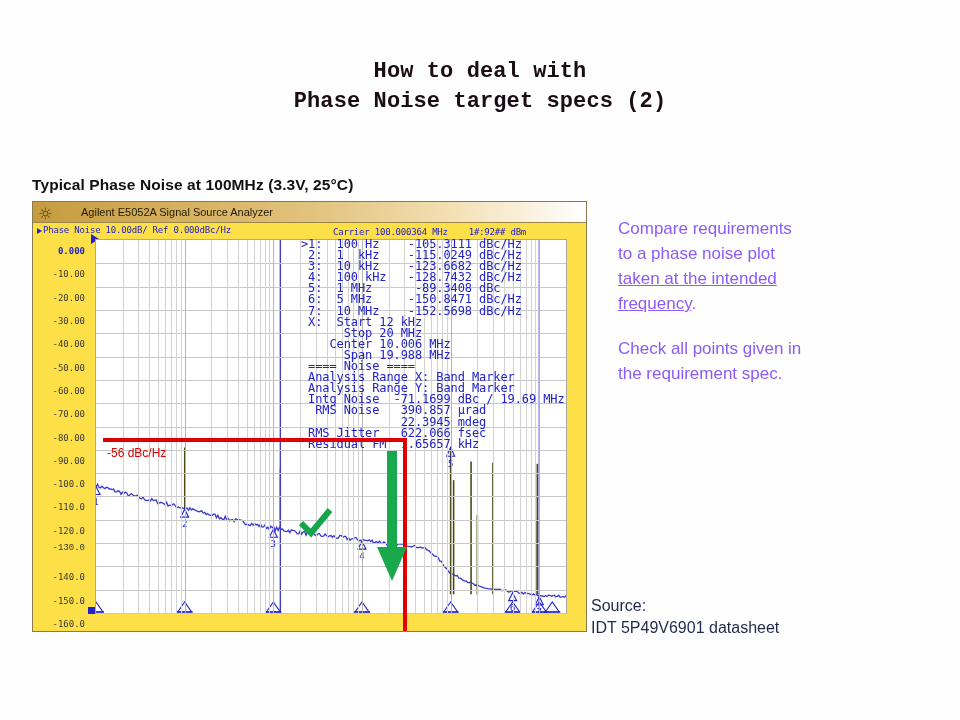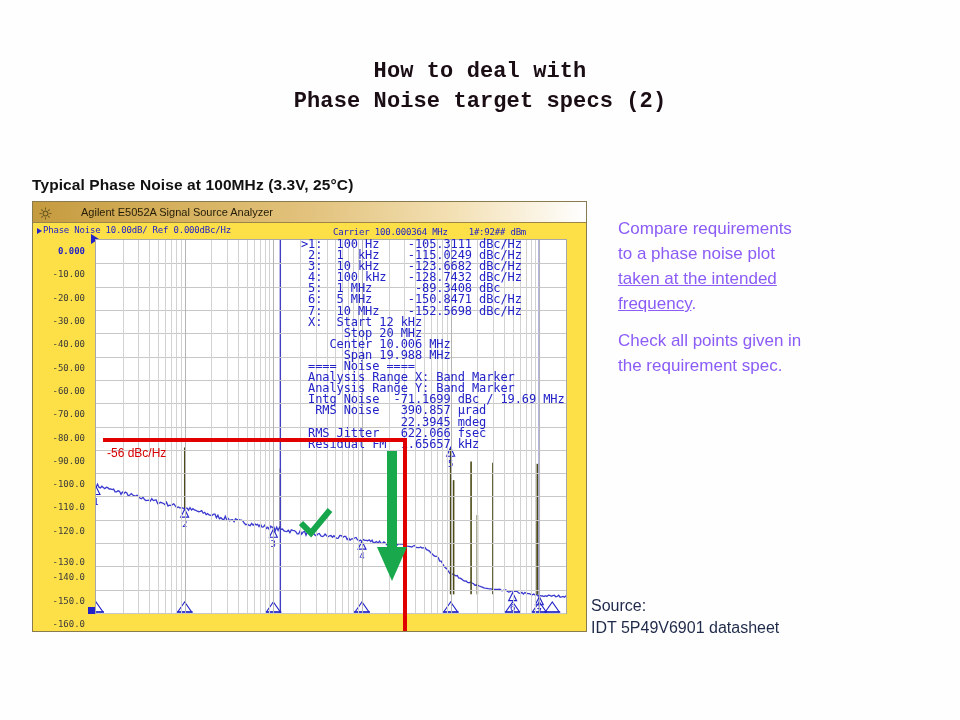--- a/index.html
+++ b/index.html
@@ -96,21 +96,21 @@
   #green-arrow{position:absolute;left:344px;top:228px;}
   #green-check{position:absolute;left:266px;top:285px;}
 
   
   #right-text{
     position:absolute;left:618px;top:216px;width:310px;
     font-size:17px;line-height:25px;color:#8b5cf6;
   }
   #right-text .u{text-decoration:underline;}
   #right-text p{margin:0;}
-  #right-text p.gap{margin-top:12px;}
+  #right-text p.gap{margin-top:20px;}
   #source{
     position:absolute;left:591px;top:595px;width:330px;
     font-size:16px;line-height:22px;color:#1f2a4a;
   }
 </style>
 </head>
 <body>
 
 <div id="slide-title">
   <div>How to deal with</div>
@@ -153,21 +153,21 @@
           <div class="ylab" style="top: 70.9375px; right: 6px;">-30.00</div>
           <div class="ylab" style="top: 94.25px; right: 6px;">-40.00</div>
           <div class="ylab" style="top: 117.562px; right: 6px;">-50.00</div>
           <div class="ylab" style="top: 140.875px; right: 6px;">-60.00</div>
           <div class="ylab" style="top: 164.188px; right: 6px;">-70.00</div>
           <div class="ylab" style="top: 187.5px; right: 6px;">-80.00</div>
           <div class="ylab" style="top: 210.812px; right: 6px;">-90.00</div>
           <div class="ylab" style="top: 234.125px; right: 6px;">-100.0</div>
           <div class="ylab" style="top: 257.438px; right: 6px;">-110.0</div>
           <div class="ylab" style="top: 280.75px; right: 6px;">-120.0</div>
-          <div class="ylab" style="top: 312px; right: 6px;">-130.0</div>
+          <div class="ylab" style="top: 298px; right: 6px; font-family: Liberation Mono, monospace;">-130.0</div>
           <div class="ylab" style="top: 327.375px; right: 6px;">-140.0</div>
           <div class="ylab" style="top: 350.688px; right: 6px;">-150.0</div>
           <div class="ylab" style="top: 374px; right: 6px;">-160.0</div>
         </div>
       <div id="ref-marker"></div>
       <div id="bot-marker"></div>
 
       <div id="grid">
         <svg id="plot-svg" width="470" height="373" viewBox="0 0 470 373" style="position:absolute;left:0;top:0;">
             <polyline points="0.0,247.6 1.5,244.1 2.9,247.2 4.4,247.9 5.9,246.2 7.3,247.4 8.8,248.7 10.3,247.3 11.8,247.7 13.2,249.0 14.7,248.8 16.2,249.5 17.6,249.1 19.1,251.9 20.6,251.8 22.0,250.8 23.5,251.3 25.0,254.4 26.4,252.1 27.9,253.5 29.4,252.0 30.8,252.9 32.3,256.1 33.8,254.9 35.3,253.6 36.7,255.0 38.2,255.6 39.7,256.3 41.1,255.3 42.6,255.7 44.1,258.3 45.5,258.8 47.0,257.0 48.5,259.5 49.9,260.6 51.4,260.3 52.9,260.1 54.3,261.0 55.8,258.7 57.3,260.6 58.8,260.2 60.2,259.9 61.7,263.7 63.2,263.1 64.6,262.3 66.1,262.8 67.6,263.5 69.0,264.8 70.5,262.2 72.0,266.1 73.4,265.1 74.9,265.6 76.4,264.6 77.8,263.8 79.3,265.9 80.8,267.7 82.3,267.0 83.7,267.9 85.2,267.9 86.7,267.9 88.1,268.7 89.6,268.2 91.1,268.2 92.5,270.2 94.0,267.7 95.5,270.0 96.9,268.7 98.4,270.0 99.9,270.4 101.3,271.2 102.8,271.7 104.3,271.3 105.7,270.6 107.2,273.2 108.7,272.3 110.2,274.6 111.6,273.6 113.1,274.9 114.6,275.4 116.0,275.5 117.5,274.2 119.0,274.2 120.4,277.8 121.9,275.2 123.4,278.7 124.8,277.7 126.3,279.1 127.8,279.8 129.3,276.3 130.7,279.9 132.2,278.5 133.7,280.9 135.1,279.9 136.6,279.6 138.1,281.8 139.5,278.8 141.0,279.3 142.5,279.6 143.9,279.9 145.4,280.1 146.9,281.0 148.3,283.3 149.8,284.8 151.3,284.1 152.8,285.1 154.2,285.7 155.7,283.4 157.2,285.3 158.6,283.5 160.1,284.9 161.6,284.3 163.0,286.5 164.5,284.1 166.0,287.1 167.4,286.9 168.9,285.0 170.4,288.5 171.8,287.3 173.3,289.6 174.8,286.1 176.3,287.6 177.7,286.7 179.2,290.7 180.7,287.2 182.1,290.4 183.6,287.3 185.1,289.3 186.5,289.0 188.0,290.9 189.5,291.3 190.9,291.6 192.4,290.3 193.9,292.7 195.3,289.9 196.8,290.4 198.3,290.6 199.8,291.7 201.2,293.9 202.7,293.8 204.2,290.6 205.6,294.1 207.1,292.0 208.6,291.4 210.0,295.2 211.5,291.9 213.0,292.2 214.4,291.8 215.9,292.2 217.4,293.2 218.8,294.9 220.3,295.8 221.8,294.0 223.3,293.5 224.7,295.7 226.2,296.5 227.7,296.0 229.1,294.1 230.6,295.7 232.1,296.7 233.5,295.8 235.0,295.5 236.5,297.3 237.9,295.8 239.4,297.3 240.9,298.4 242.3,298.1 243.8,295.4 245.3,295.6 246.8,297.3 248.2,296.4 249.7,296.4 251.2,299.6 252.6,297.9 254.1,300.2 255.6,298.8 257.0,298.8 258.5,298.0 260.0,297.5 261.4,299.6 262.9,301.0 264.4,300.1 265.8,301.4 267.3,299.5 268.8,300.3 270.3,300.3 271.7,300.7 273.2,299.8 274.7,301.6 276.1,300.2 277.6,303.4 279.1,302.4 280.5,301.5 282.0,303.1 283.5,301.1 284.9,303.1 286.4,303.5 287.9,301.9 289.3,303.0 290.8,304.7 292.3,301.9 293.8,302.6 295.2,302.5 296.7,302.7 298.2,303.4 299.6,303.0 301.1,305.1 302.6,303.7 304.0,304.2 305.5,304.1 307.0,303.9 308.4,305.9 309.9,305.9 311.4,306.2 312.8,306.4 314.3,306.7 315.8,307.0 317.3,306.0 318.7,305.5 320.2,307.3 321.7,307.6 323.1,307.7 324.6,306.9 326.1,308.0 327.5,307.8 329.0,307.4 330.5,309.7 331.9,310.2 333.4,311.1 334.9,312.9 336.3,313.9 337.8,315.7 339.3,316.4 340.8,316.3 342.2,317.6 343.7,321.1 345.2,321.2 346.6,323.8 348.1,326.4 349.6,327.9 351.0,328.9 352.5,331.5 354.0,333.4 355.4,334.2 356.9,334.1 358.4,335.0 359.8,335.9 361.3,335.5 362.8,338.2 364.3,338.2 365.7,339.1 367.2,340.4 368.7,341.1 370.1,341.0 371.6,342.4 373.1,342.8 374.5,342.0 376.0,343.0 377.5,343.8 378.9,345.2 380.4,345.0 381.9,345.3 383.3,346.0 384.8,346.6 386.3,347.1 387.8,347.9 389.2,348.2 390.7,348.3 392.2,348.6 393.6,348.8 395.1,348.8 396.6,349.3 398.0,349.5 399.5,349.4 401.0,349.3 402.4,349.5 403.9,349.3 405.4,350.6 406.8,350.7 408.3,349.8 409.8,349.9 411.3,351.3 412.7,352.1 414.2,351.7 415.7,350.7 417.1,351.2 418.6,351.4 420.1,351.1 421.5,351.7 423.0,353.2 424.5,353.3 425.9,352.4 427.4,354.1 428.9,352.6 430.3,353.1 431.8,353.7 433.3,353.7 434.8,354.3 436.2,354.8 437.7,354.1 439.2,355.0 440.6,354.5 442.1,356.0 443.6,355.4 445.0,355.9 446.5,356.0 448.0,356.5 449.4,355.7 450.9,356.4 452.4,355.1 453.8,355.3 455.3,356.3 456.8,355.6 458.3,355.2 459.7,356.8 461.2,356.5 462.7,355.2 464.1,357.2 465.6,356.9 467.1,356.4 468.5,357.2 470.0,355.8" fill="none" stroke="#3a3ad0" stroke-width="1.3"></polyline>

